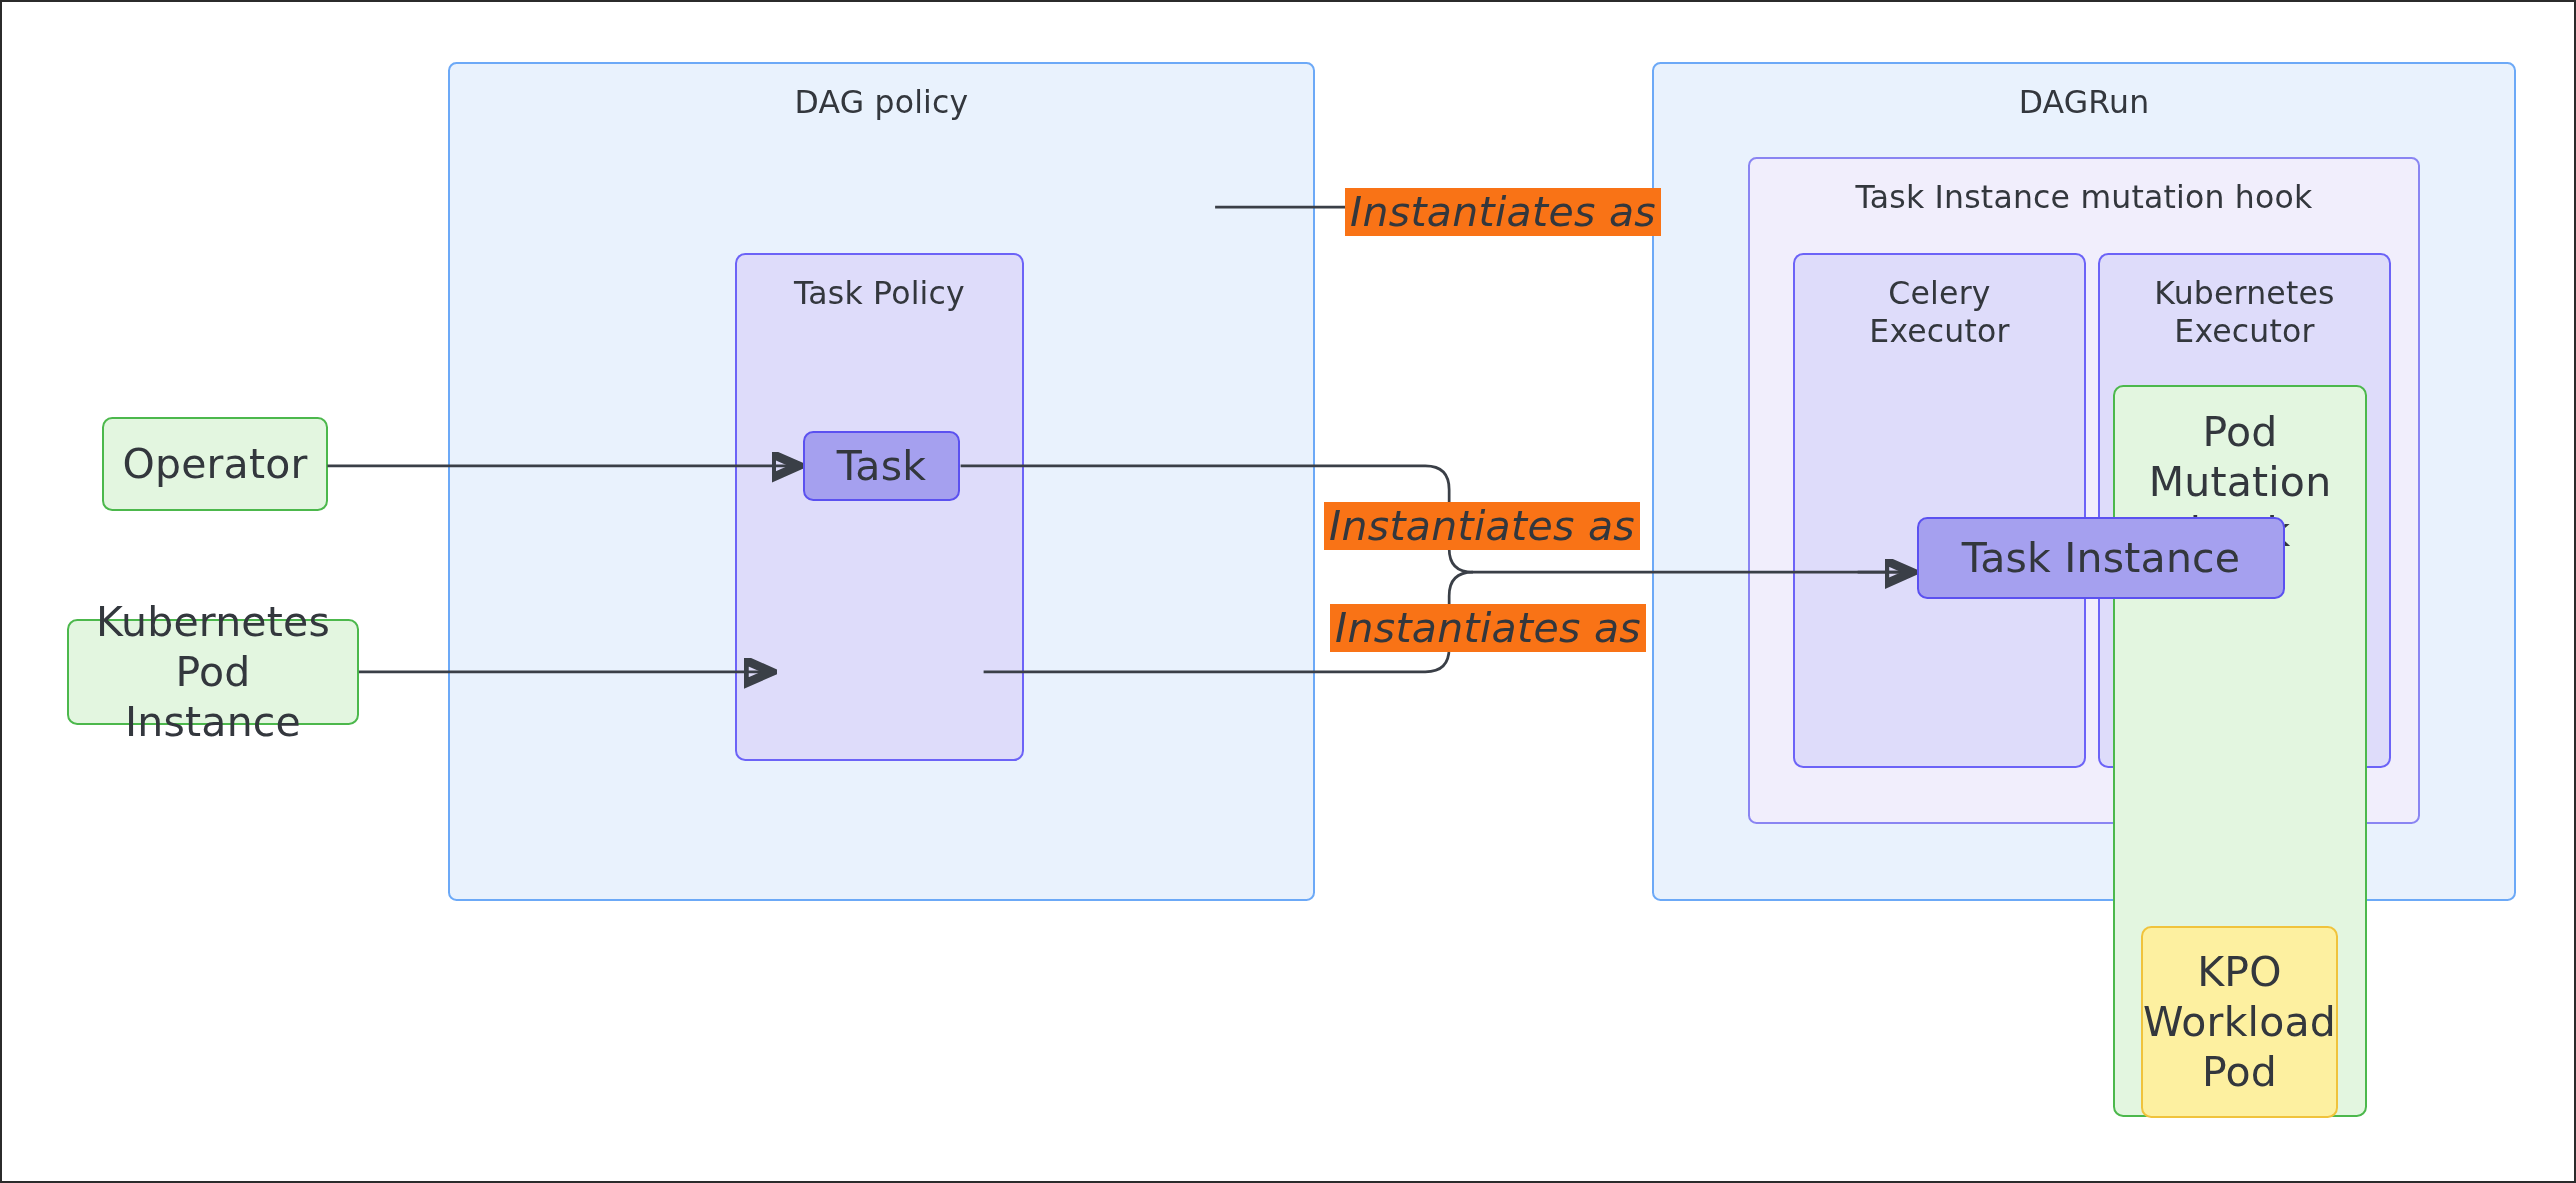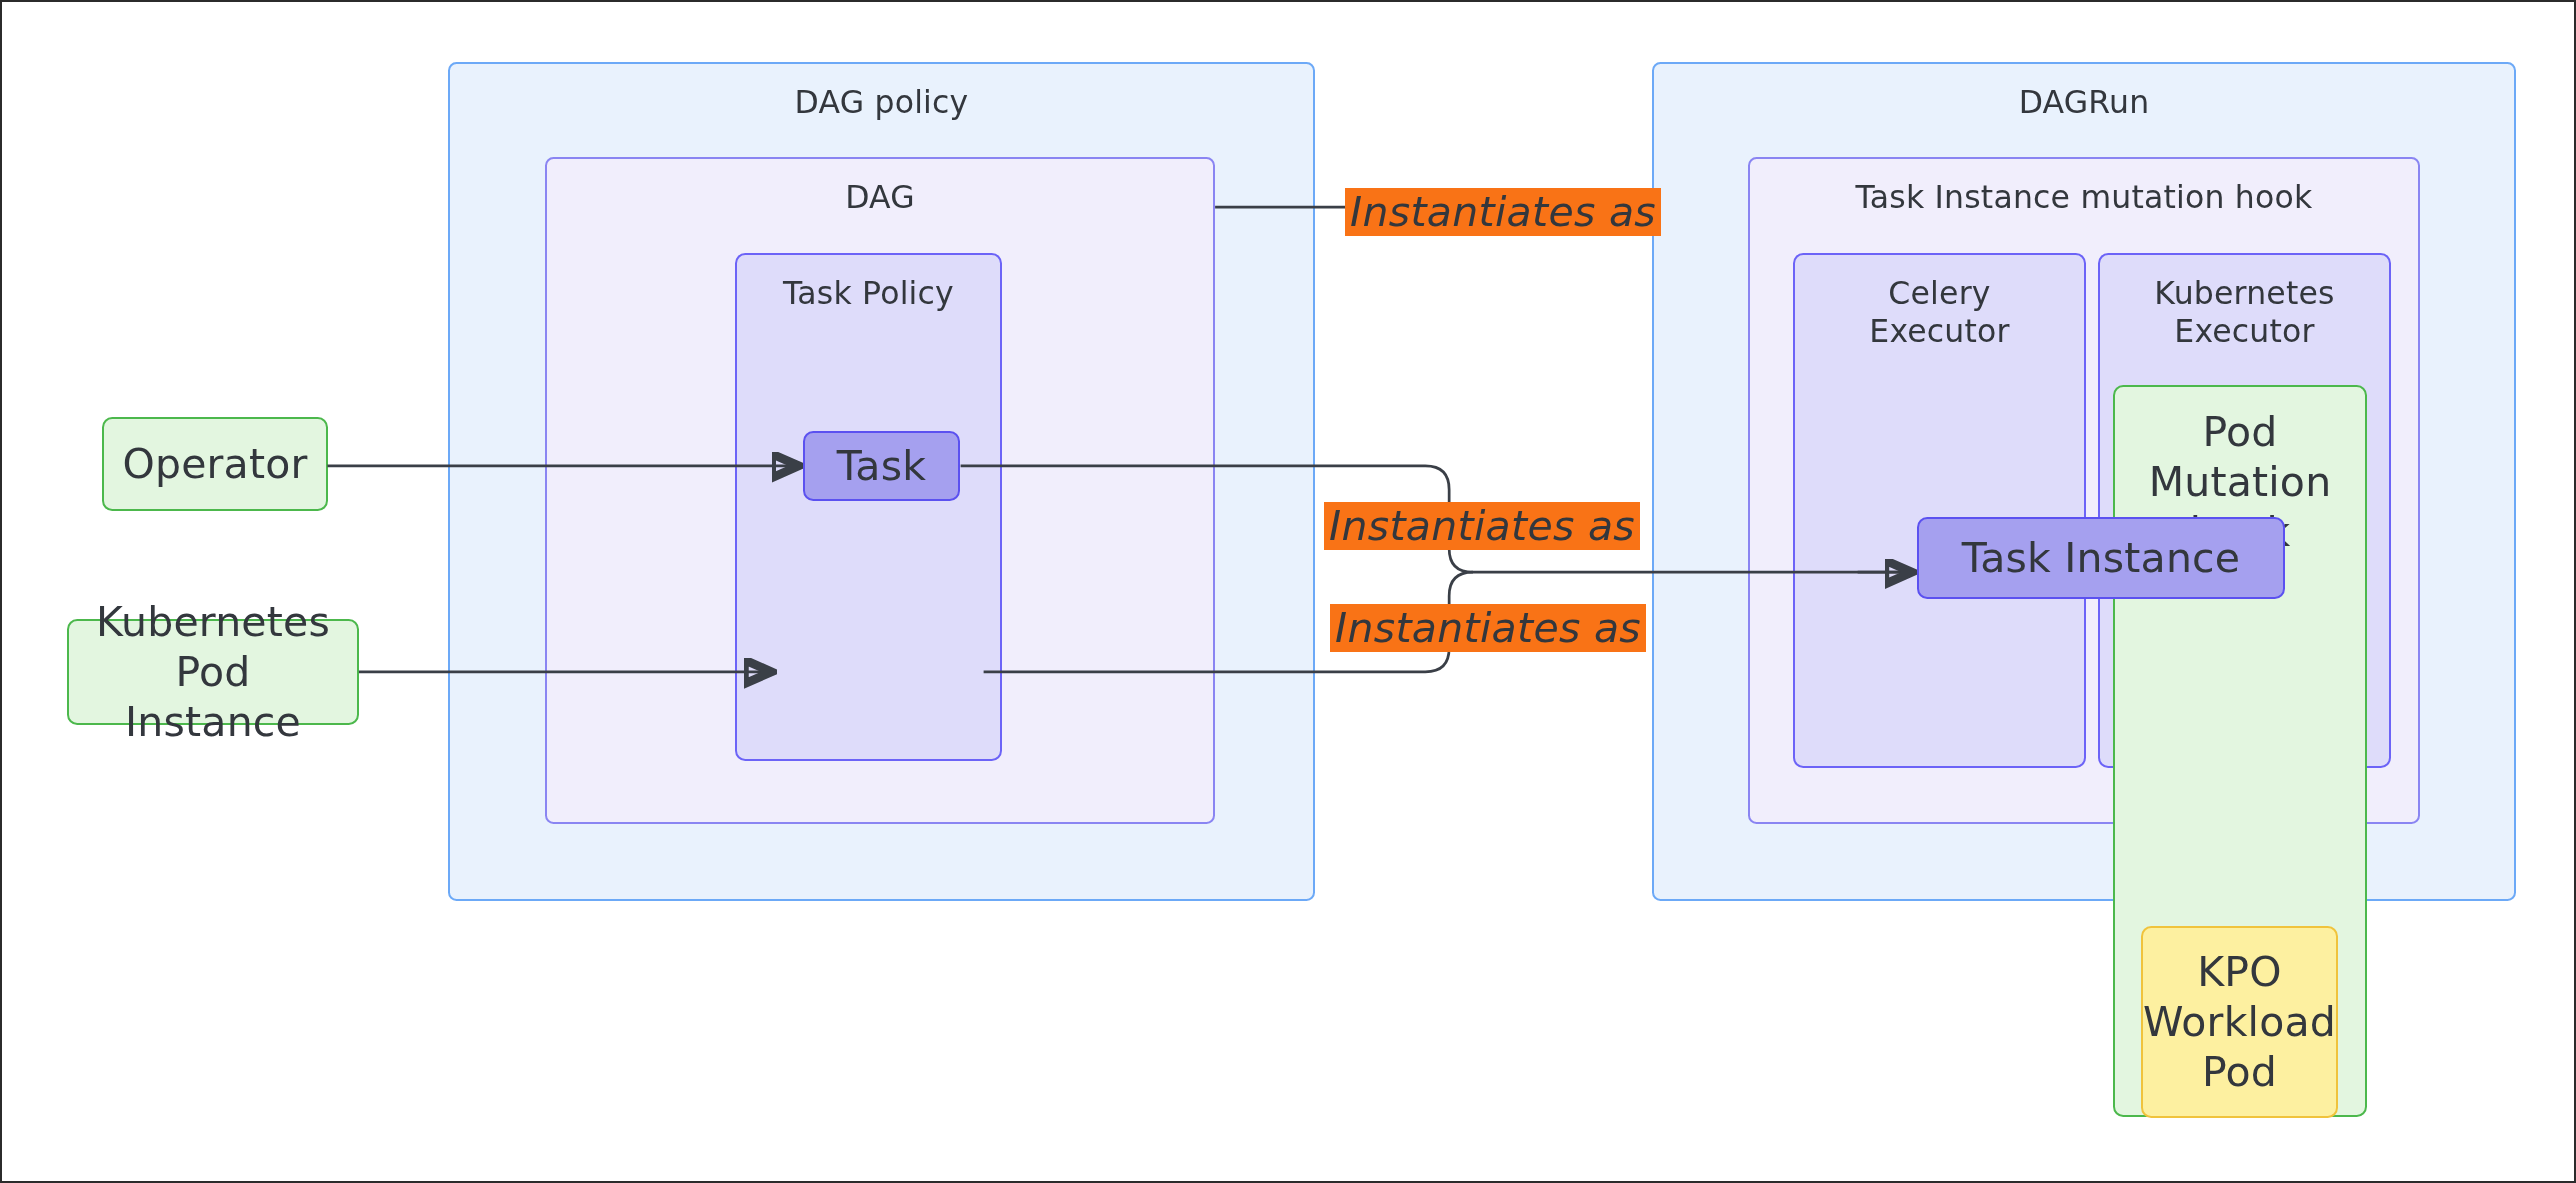--- a/index.html
+++ b/index.html
@@ -97,25 +97,22 @@
 
   <div class="node mid box-green t-leaf" style="left:65px; top:617px; width:292px; height:106px; white-space:pre-line;">
     <span class="lbl">Kubernetes Pod
 Instance</span>
   </div>
 
   <div class="node cluster-blue t-cluster" style="left:446px; top:60px; width:867px; height:839px;">
     <span class="lbl">DAG policy</span>
   </div>
 
-  <div class="node cluster-lav t-cluster" style="left:543px; top:155px; width:670px; height:667px;">
-    <span class="lbl">DAG</span>
-  </div>
 
-  <div class="node cluster-periwinkle t-cluster" style="left:733px; top:251px; width:267px; height:508px;">
+  <div class="node cluster-periwinkle t-cluster" style="left:733px; top:251px; width:289px; height:508px;">
     <span class="lbl">Task Policy</span>
   </div>
 
   <div class="node mid box-purple t-leaf" style="left:801px; top:429px; width:157px; height:70px; z-index:30;">
     <span class="lbl">Task</span>
   </div>
 
 
   <div class="node cluster-blue t-cluster" style="left:1650px; top:60px; width:864px; height:839px;">
     <span class="lbl">DAGRun</span>

